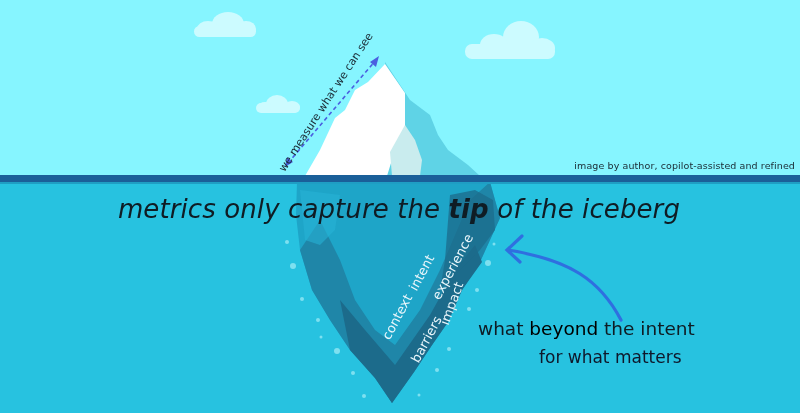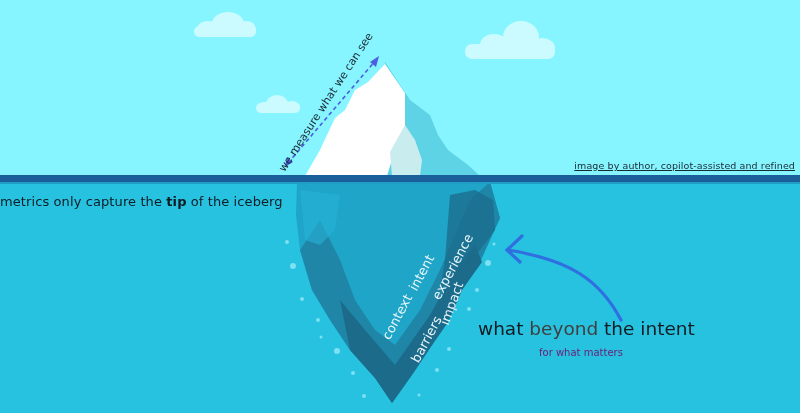--- a/index.html
+++ b/index.html
@@ -1,24 +1,24 @@
 <!DOCTYPE html>
 <html><head>
 <meta charset="utf-8">
 <style>
   html, body { margin: 0; padding: 0; }
   body { width: 800px; height: 413px; overflow: hidden; position: relative; background: #27c2e0; font-family: "DejaVu Sans", sans-serif; }
   #scene { position: absolute; left: 0; top: 0; width: 800px; height: 413px; }
   .txt { position: absolute; white-space: nowrap; color: #0d1b24; }
-  #credit { left: 0; top: 160px; width: 795px; text-align: right; font-size: 9.5px; letter-spacing: 0.1px; color: #1a2a33; text-decoration: underline; }
-  #headline { left: 0; top: 194px; width: 680px; text-align: left; font-size: 13px; letter-spacing: 0.1px; color: #0f1c24; }
+  #credit { left: 0; top: 160px; width: 795px; text-align: right; font-size: 9.5px; letter-spacing: 0.1px; color: #1a2a33; }
+  #headline { left: 0; top: 194px; width: 680px; text-align: right; font-size: 26px; letter-spacing: 0.1px; color: #0f1c24; font-style: italic; }
   #headline b { font-weight: bold; }
   #look { left: 478px; top: 318px; font-size: 18.5px; color: #0f1c24; }
-  #look .accent { color: #404040; }
-  #matters { left: 539px; top: 347px; font-size: 10px; color: #701a75; }
+  #look .accent { color: #000000; }
+  #matters { left: 539px; top: 347px; font-size: 17px; color: #0f172a; }
   .rot { position: absolute; white-space: nowrap; transform-origin: 0 0; }
   #measure { left: 276px; top: 167px; transform: rotate(-57deg); font-size: 11px; color: #1b2b35; }
   .word { font-family: "DejaVu Sans", sans-serif; font-size: 13px; color: #e9f6fb; }
 </style>
 </head>
 <body>
 
 <div id="scene">
   <svg width="800" height="413" viewBox="0 0 800 413">
 

